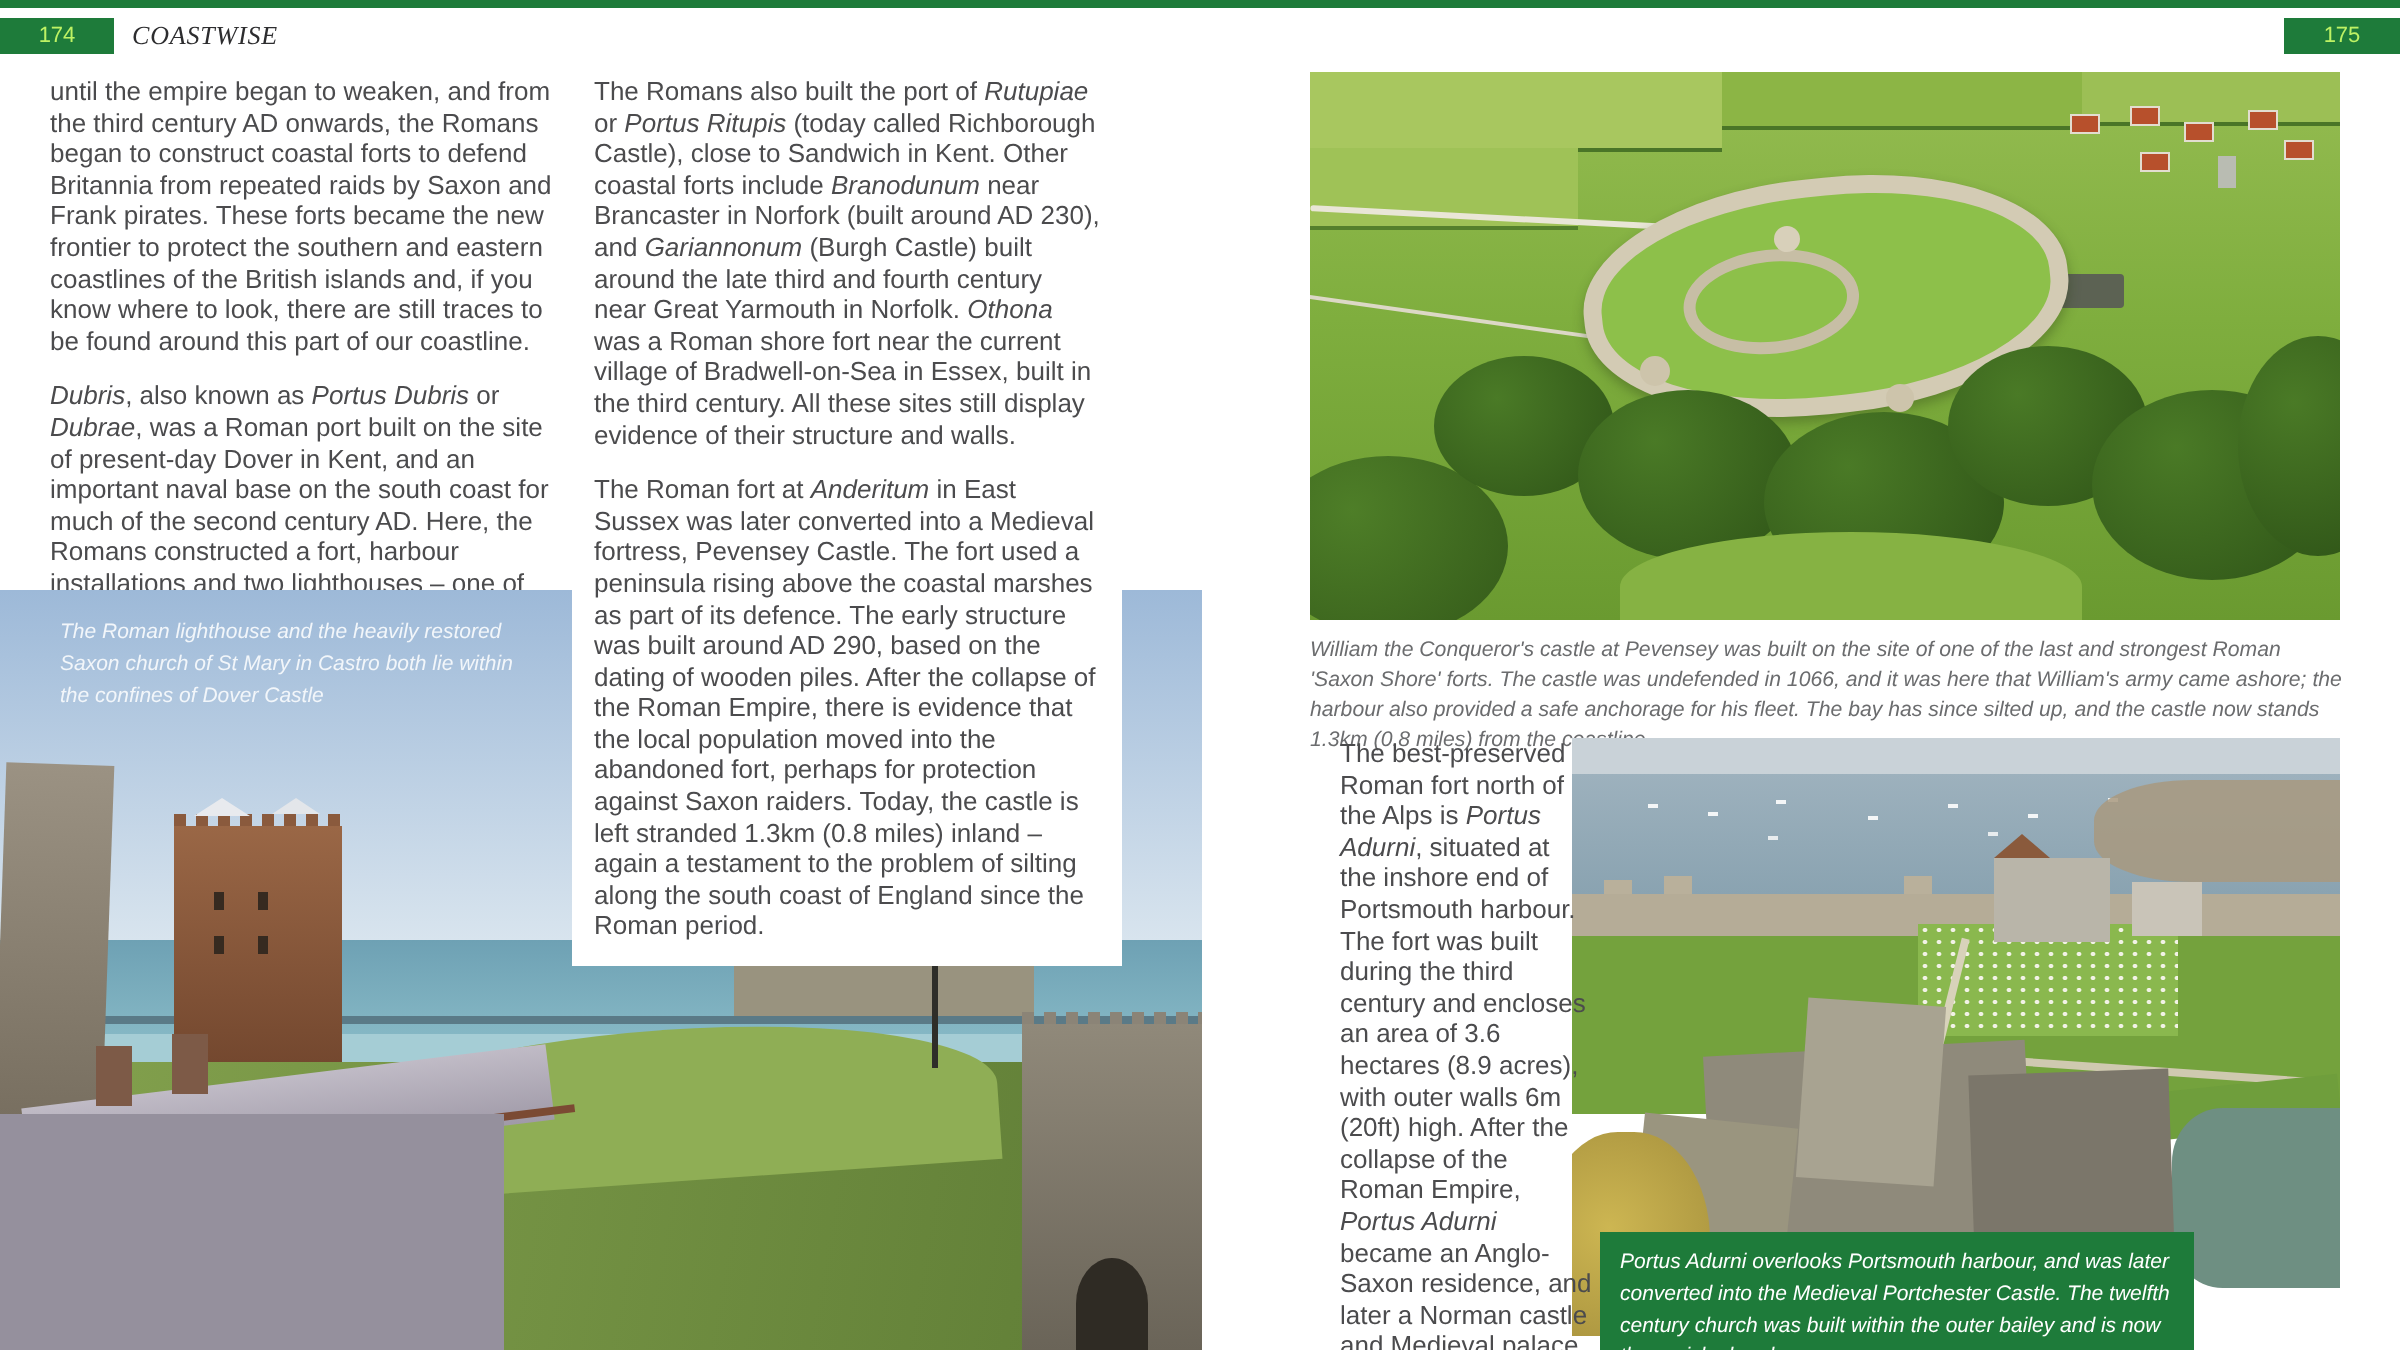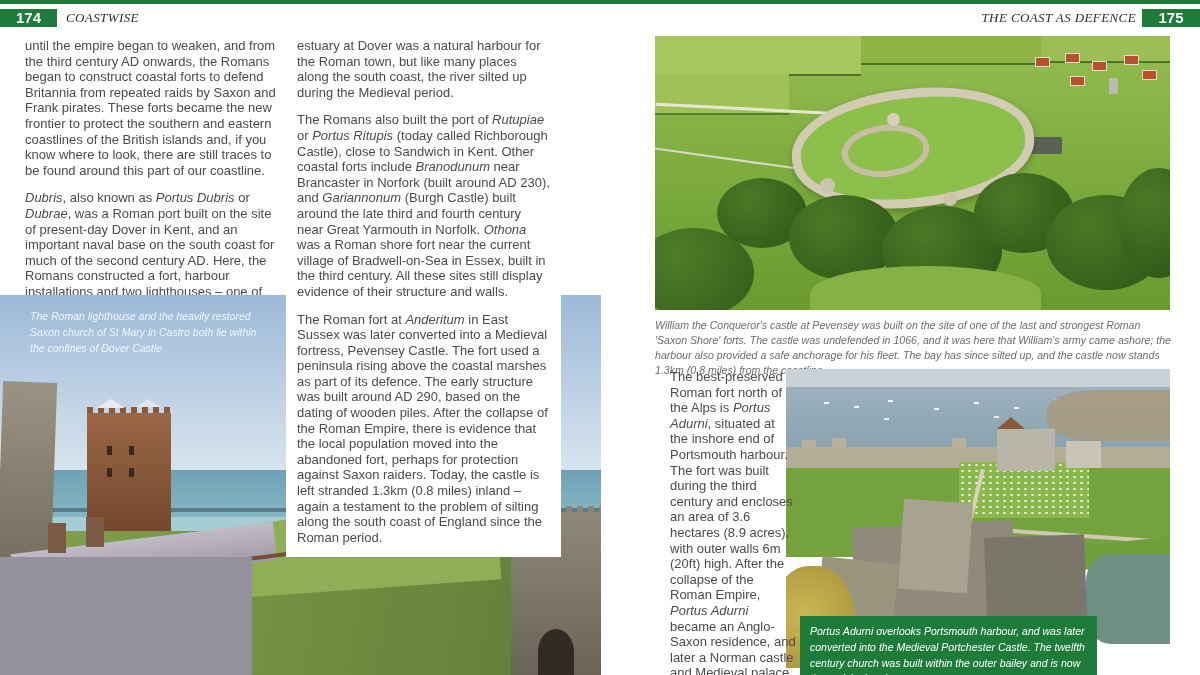--- a/index.html
+++ b/index.html
@@ -2,22 +2,22 @@
 <html style="--green: #1e7b3a;"><head>
 <meta charset="utf-8">
 <style>
   html,body{margin:0;padding:0;background:#ffffff;}
   .page{position:relative;width:1200px;height:675px;background:#fff;overflow:hidden;
         font-family:"Liberation Sans",sans-serif;color:#4b4b4d;}
   .abs{position:absolute;}
 
   
   .top-rule{left:0;top:0;width:1200px;height:4px;background:var(--green,#1e7b3a);}
-  .pgnum{top:9px;height:18px;background:var(--green,#1e7b3a);color:#ffffff;
-         font-size:15px;font-weight:bold;line-height:18px;text-align:center;}
+  .pgnum{top:9px;height:18px;background:var(--green,#1e7b3a);color:#bef264;
+         font-size:11px;font-weight:normal;line-height:18px;text-align:center;}
   .pgnum.left{left:0;width:57px;}
   .pgnum.right{left:1142px;width:58px;}
   .runhead{top:8px;height:19px;line-height:19px;font-family:"Liberation Serif",serif;
            font-style:italic;font-size:13px;color:#2d2d2f;letter-spacing:.4px;}
   .runhead.left{left:66px;}
   .runhead.right{right:64px;text-align:right;}
 
   
   .col{font-size:13px;line-height:1.2;}
   .col p{margin:0 0 12px 0;}
@@ -116,21 +116,20 @@
   i{font-style:italic;}
 </style>
 </head>
 <body>
 
 <div class="page">
 
   <div class="abs top-rule"></div>
   <div class="abs pgnum left">174</div>
   <div class="abs runhead left">COASTWISE</div>
-  <div class="abs runhead right">THE COAST AS DEFENCE</div>
   <div class="abs pgnum right">175</div>
 
   <div class="abs col col1">
     <p>until the empire began to weaken, and from the third century AD onwards, the Romans began to construct coastal forts to defend Britannia from repeated raids by Saxon and Frank pirates. These forts became the new frontier to protect the southern and eastern coastlines of the British islands and, if you know where to look, there are still traces to be found around this part of our coastline.</p>
     <p><i>Dubris</i>, also known as <i>Portus Dubris</i> or <i>Dubrae</i>, was a Roman port built on the site of present-day Dover in Kent, and an important naval base on the south coast for much of the second century AD. Here, the Romans constructed a fort, harbour installations and two lighthouses – one of which remains in the grounds of Dover Castle. By the end of the third century AD, the Romans had built a shore fort on the west bank of the Dour estuary. Excavations have revealed walls 2.4m (8ft) thick with several external towers. The Dour</p>
   </div>
 
   <div class="abs photo dover">
     <div class="dv-sky"></div>
     <div class="dv-sea"></div>
@@ -154,21 +153,20 @@
       <div class="dv-win" style="position:absolute"></div>
     </div>
     <div class="dv-roof"></div>
     <div class="dv-ridge"></div>
     <div class="dv-church"></div>
     <div class="dv-chim"></div>
     <div class="abs photo-caption dover-caption">The Roman lighthouse and the heavily restored Saxon church of St Mary in Castro both lie within the confines of Dover Castle</div>
   </div>
 
   <div class="abs col col2box">
-    <p>estuary at Dover was a natural harbour for the Roman town, but like many places along the south coast, the river silted up during the Medieval period.</p>
     <p>The Romans also built the port of <i>Rutupiae</i> or <i>Portus Ritupis</i> (today called Richborough Castle), close to Sandwich in Kent. Other coastal forts include <i>Branodunum</i> near Brancaster in Norfork (built around AD 230), and <i>Gariannonum</i> (Burgh Castle) built around the late third and fourth century near Great Yarmouth in Norfolk. <i>Othona</i> was a Roman shore fort near the current village of Bradwell-on-Sea in Essex, built in the third century. All these sites still display evidence of their structure and walls.</p>
     <p style="margin-bottom:0">The Roman fort at <i>Anderitum</i> in East Sussex was later converted into a Medieval fortress, Pevensey Castle. The fort used a peninsula rising above the coastal marshes as part of its defence. The early structure was built around AD 290, based on the dating of wooden piles. After the collapse of the Roman Empire, there is evidence that the local population moved into the abandoned fort, perhaps for protection against Saxon raiders. Today, the castle is left stranded 1.3km (0.8 miles) inland – again a testament to the problem of silting along the south coast of England since the Roman period.</p>
   </div>
 
   <div class="abs photo pevensey">
     <div class="pv-base"></div>
     <div class="pv-f1"></div>
     <div class="pv-f2"></div>
     <div class="pv-f3"></div>
     <div class="pv-f4"></div>

